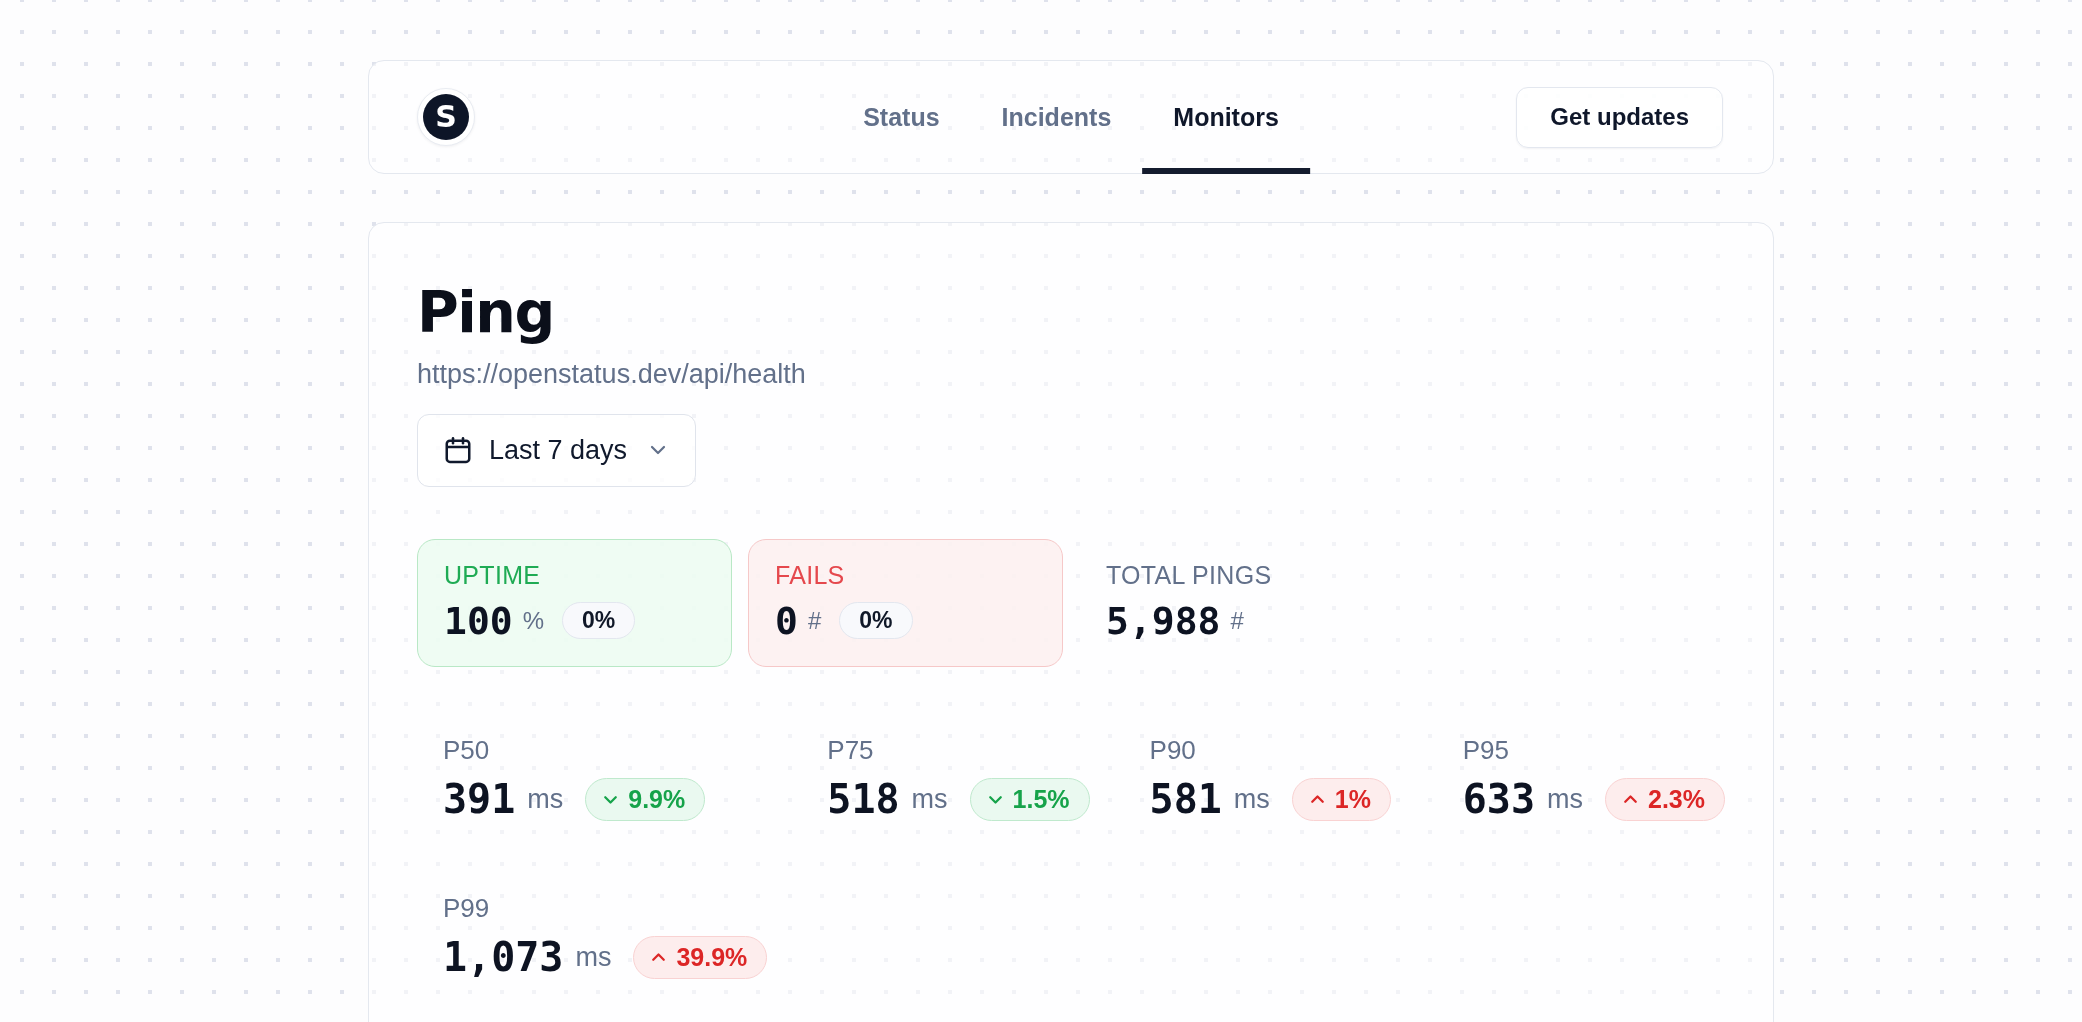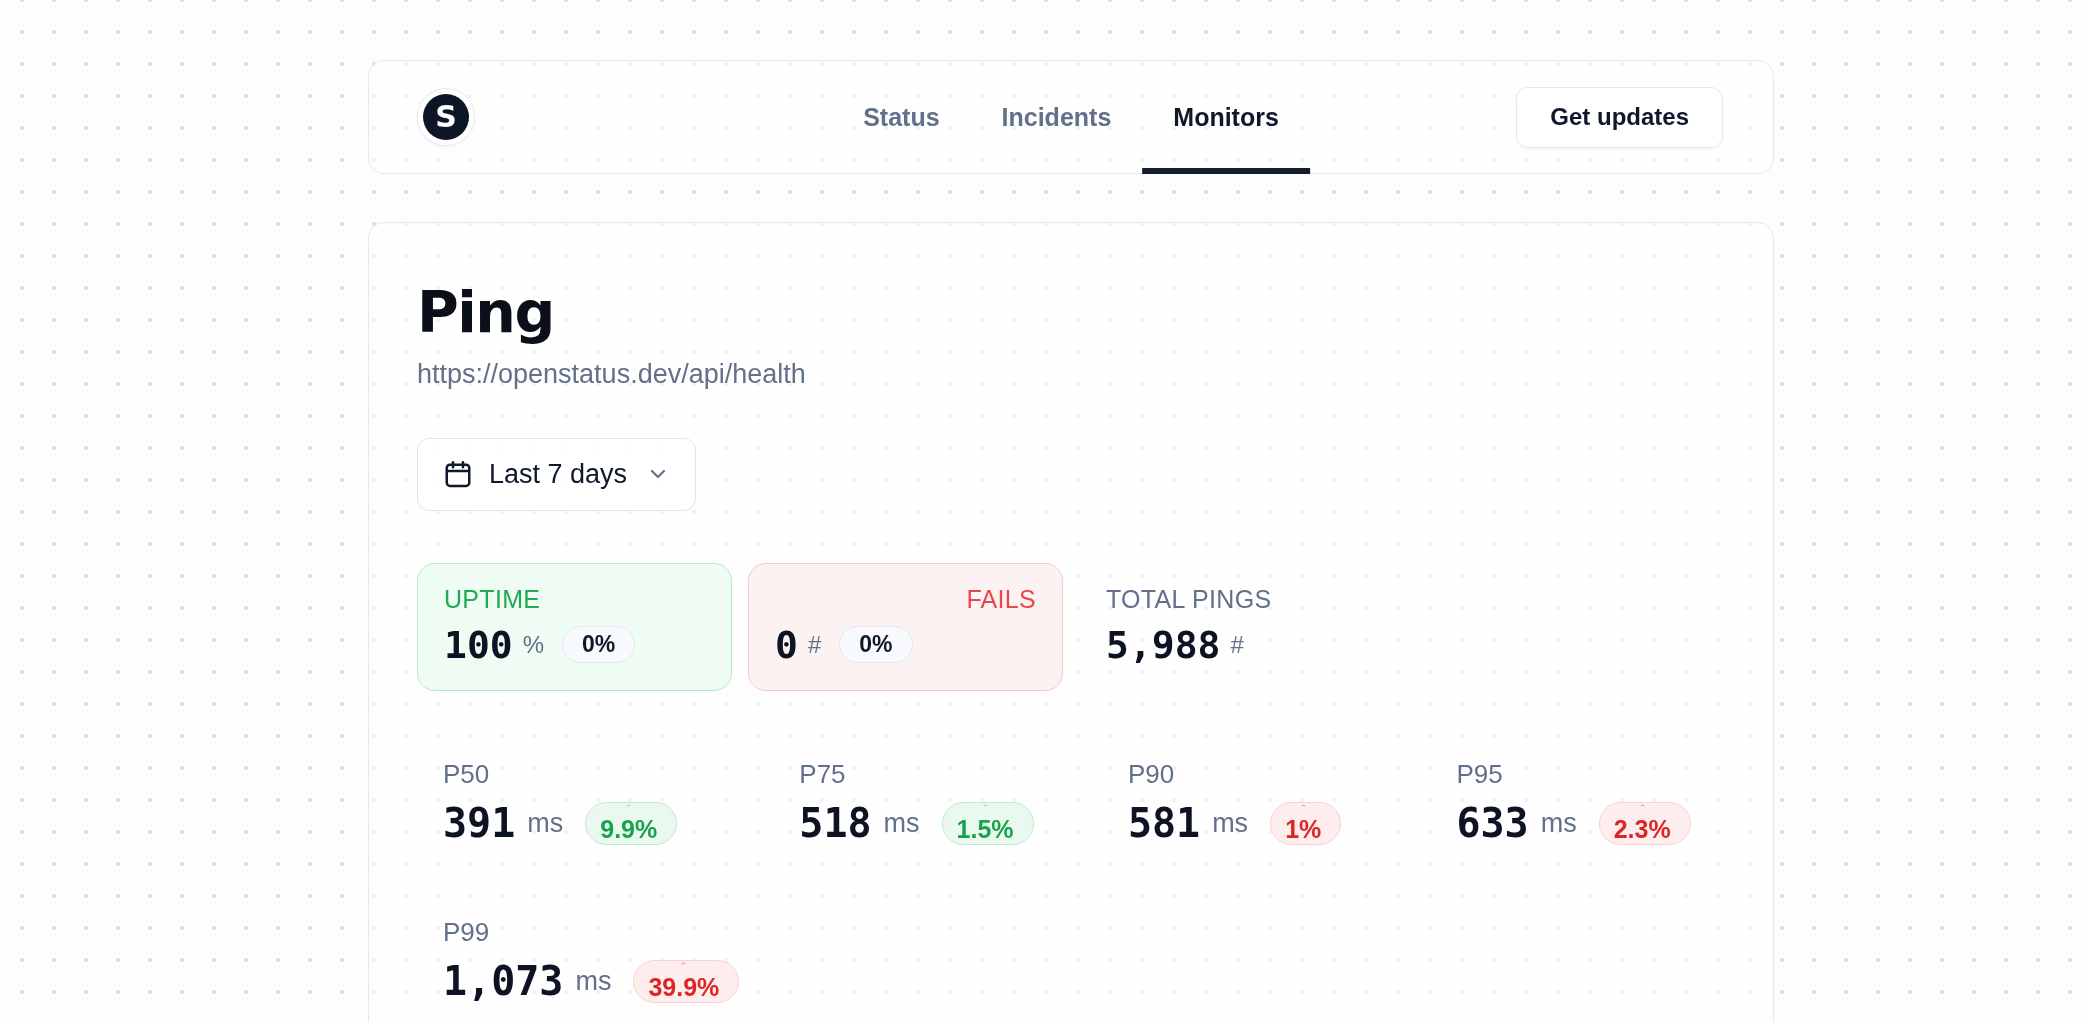--- a/index.html
+++ b/index.html
@@ -59,37 +59,37 @@
   
   .main-card { top:222px; height:880px; padding:0 48px; }
   .monitor-title {
     margin-top:60px;
     font-family:"DejaVu Sans",sans-serif;
     font-size:57px; font-weight:800; letter-spacing:-1.5px;
     color:#0b0f1a; line-height:1.05;
   }
   .monitor-url { margin-top:16px; font-size:27px; color:var(--text-muted,#62708a); }
   .range-picker {
-    margin-top:48px; display:inline-flex; align-items:center;
+    margin-top:24px; display:inline-flex; align-items:center;
     height:73px; padding:0 25px;
     background:rgba(255,255,255,0.72);
     border:1px solid #e0e4ec; border-radius:12px;
     cursor:pointer;
   }
   .range-picker .cal { width:30px; height:30px; stroke:#10192c; }
   .range-label { margin-left:16px; margin-right:19px; font-size:27px; font-weight:500; color:#10192c; }
   .range-picker .chev { width:24px; height:24px; stroke:#62708a; }
   
   .stats-grid {
     margin-top:52px;
     display:grid; grid-template-columns:repeat(4,1fr); column-gap:16px;
   }
   .stat-card { height:128px; border-radius:18px; padding:21px 26px 0 26px; border:1px solid transparent; }
   .stat-card.success { background:rgba(236,251,241,0.85); border-color:#b9e8c6; }
-  .stat-card.danger  { background:rgba(253,240,240,0.85); border-color:#f6c8c8;text-align:right; }
+  .stat-card.danger  { background:rgba(253,240,240,0.85); border-color:#f6c8c8; }
   .stat-card.outline { background:rgba(252,253,255,0.72); border-color:#e4e8ef; }
   .stat-card.plain   { background:transparent; border-color:transparent; }
   .stat-label { font-size:25px; font-weight:400; color:var(--text-muted,#62708a); letter-spacing:0.3px; }
   .stat-card.success .stat-label { color:var(--accent-green,#1fab54); }
   .stat-card.danger  .stat-label { color:var(--accent-red,#e5484d); }
   .value-row { margin-top:12px; display:flex; align-items:center; }
   .stat-value {
     font-family:"DejaVu Sans Mono","Liberation Mono",monospace;
     font-size:38px; font-weight:700; color:#0d1322; line-height:1;
   }
@@ -111,21 +111,21 @@
   .pct-label { font-size:26px; color:var(--text-muted,#62708a); }
   .pct-row { margin-top:12px; display:flex; align-items:center; }
   .pct-value {
     font-family:"DejaVu Sans Mono","Liberation Mono",monospace;
     font-size:40px; font-weight:700; color:#0d1322; line-height:1;
   }
   .pct-unit { margin-left:12px; font-size:27px; color:var(--text-muted,#62708a); }
   .badge-trend {
     margin-left:22px; height:43px; padding:0 19px 0 14px;
     display:inline-flex; align-items:center; gap:7px;
-    border-radius:999px; font-size:25px; font-weight:700;flex-direction:column;
+    border-radius:999px; font-size:25px; font-weight:700;
   }
   .badge-trend svg { width:21px; height:21px; }
   .badge-trend.good { background:rgba(233,249,239,0.95); border:1px solid #bfe9cd; color:var(--badge-green-text,#16a34a); }
   .badge-trend.bad  { background:rgba(253,236,236,0.95); border:1px solid #f9d2d2; color:var(--badge-red-text,#dc2626); }
 </style>
 </head>
 <body>
 
 <header class="card header-card">
   <div class="logo-outer">

